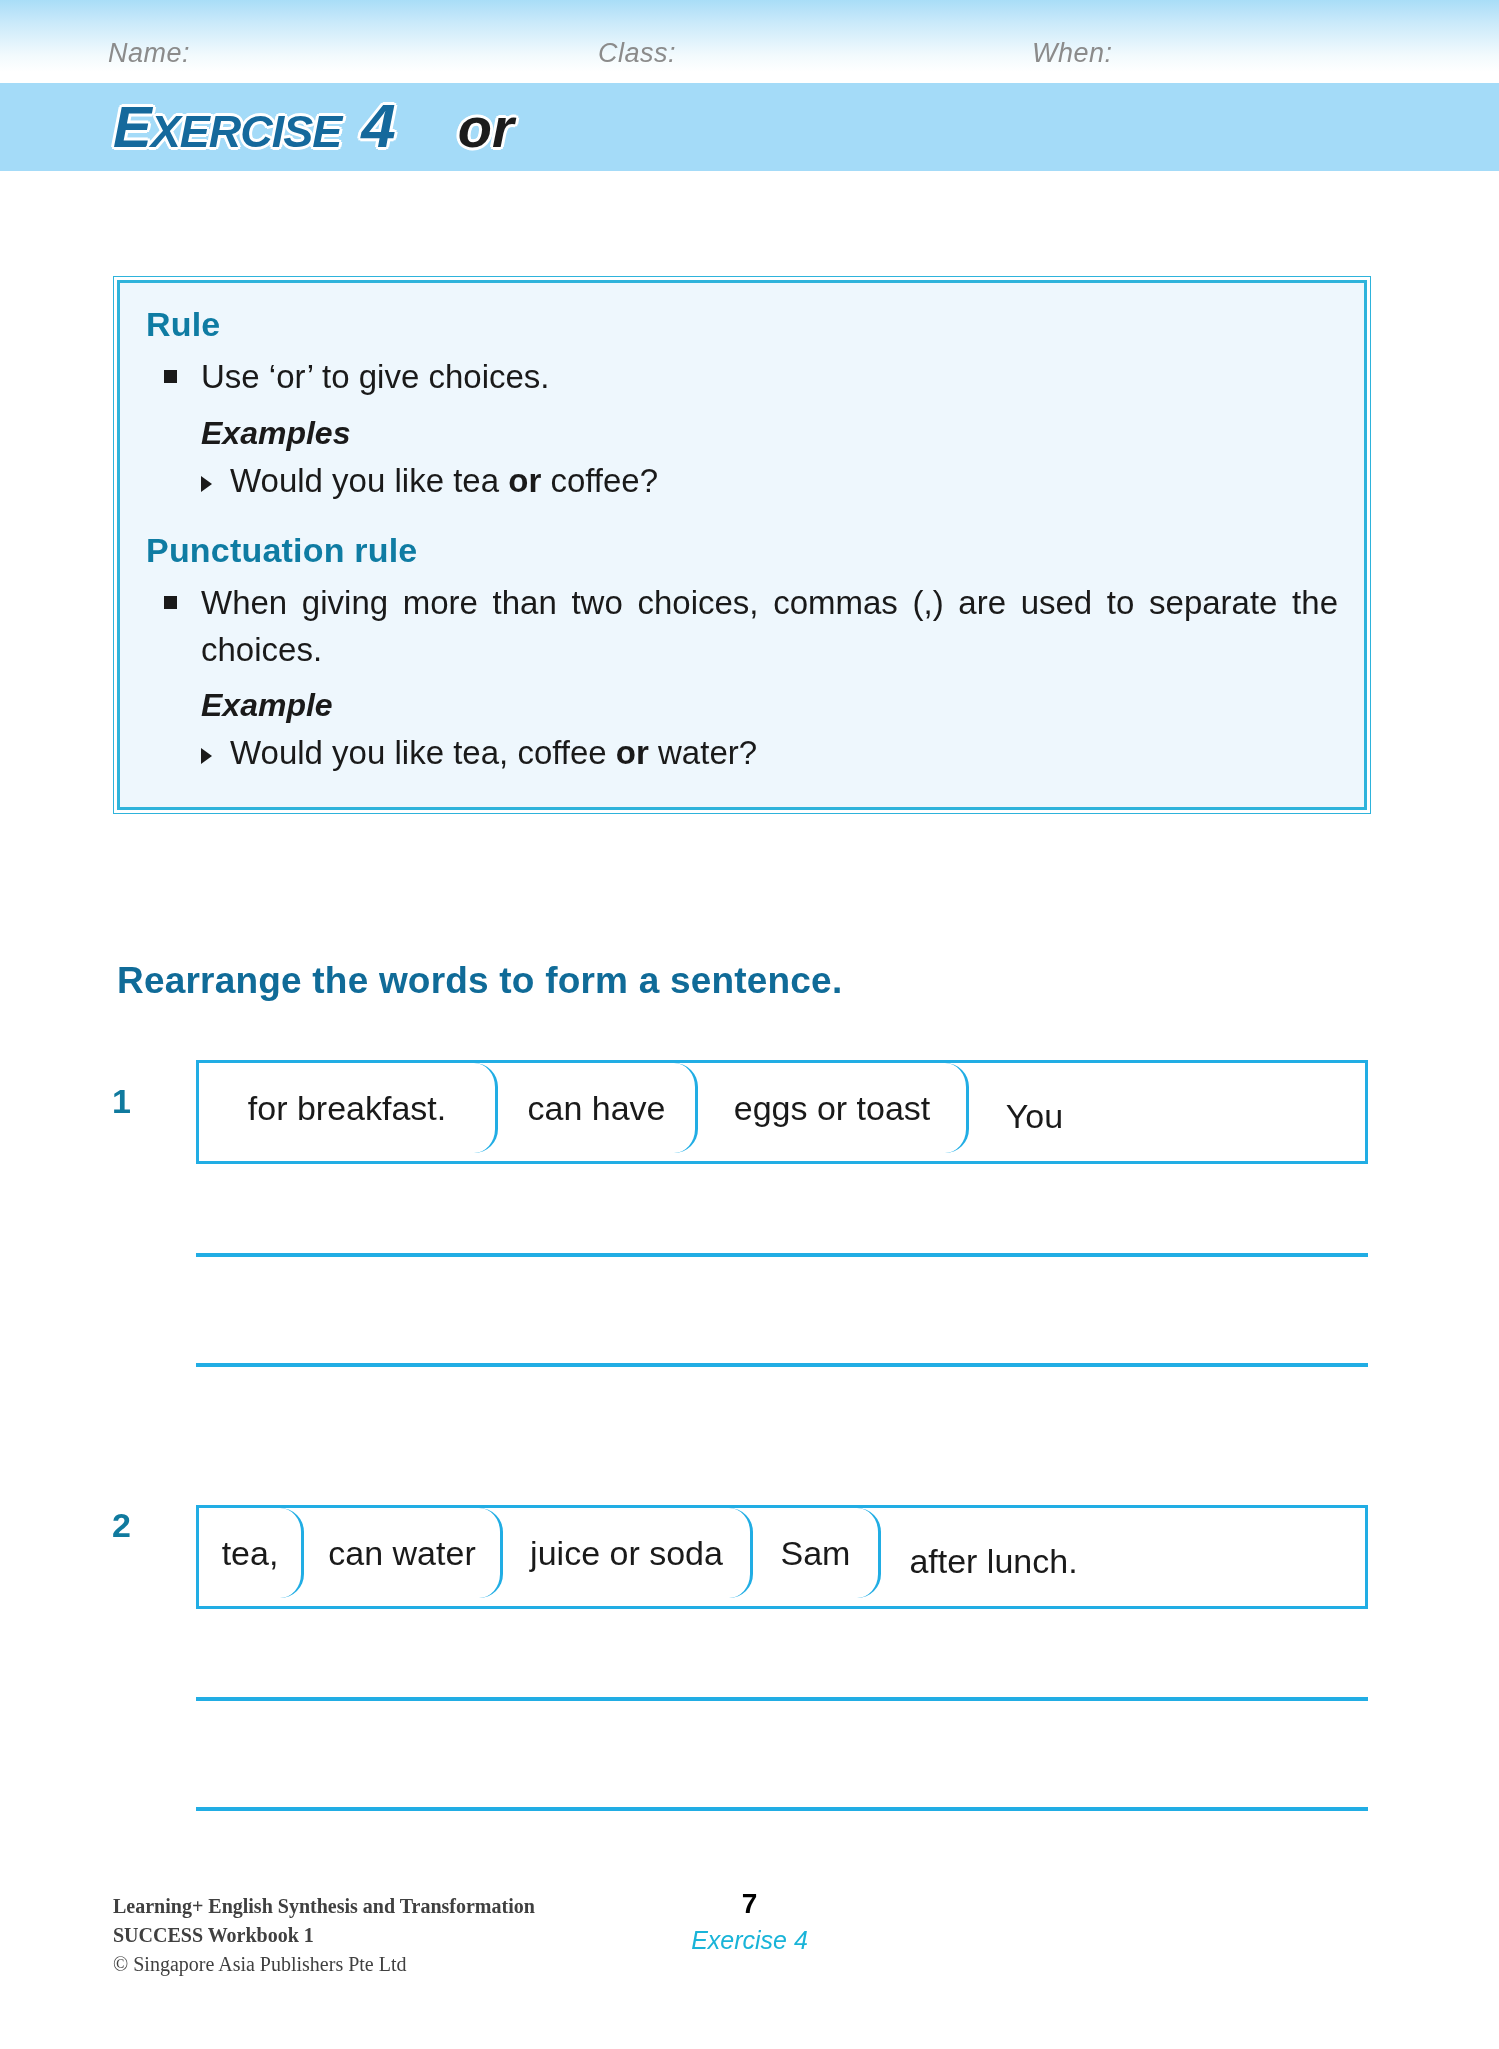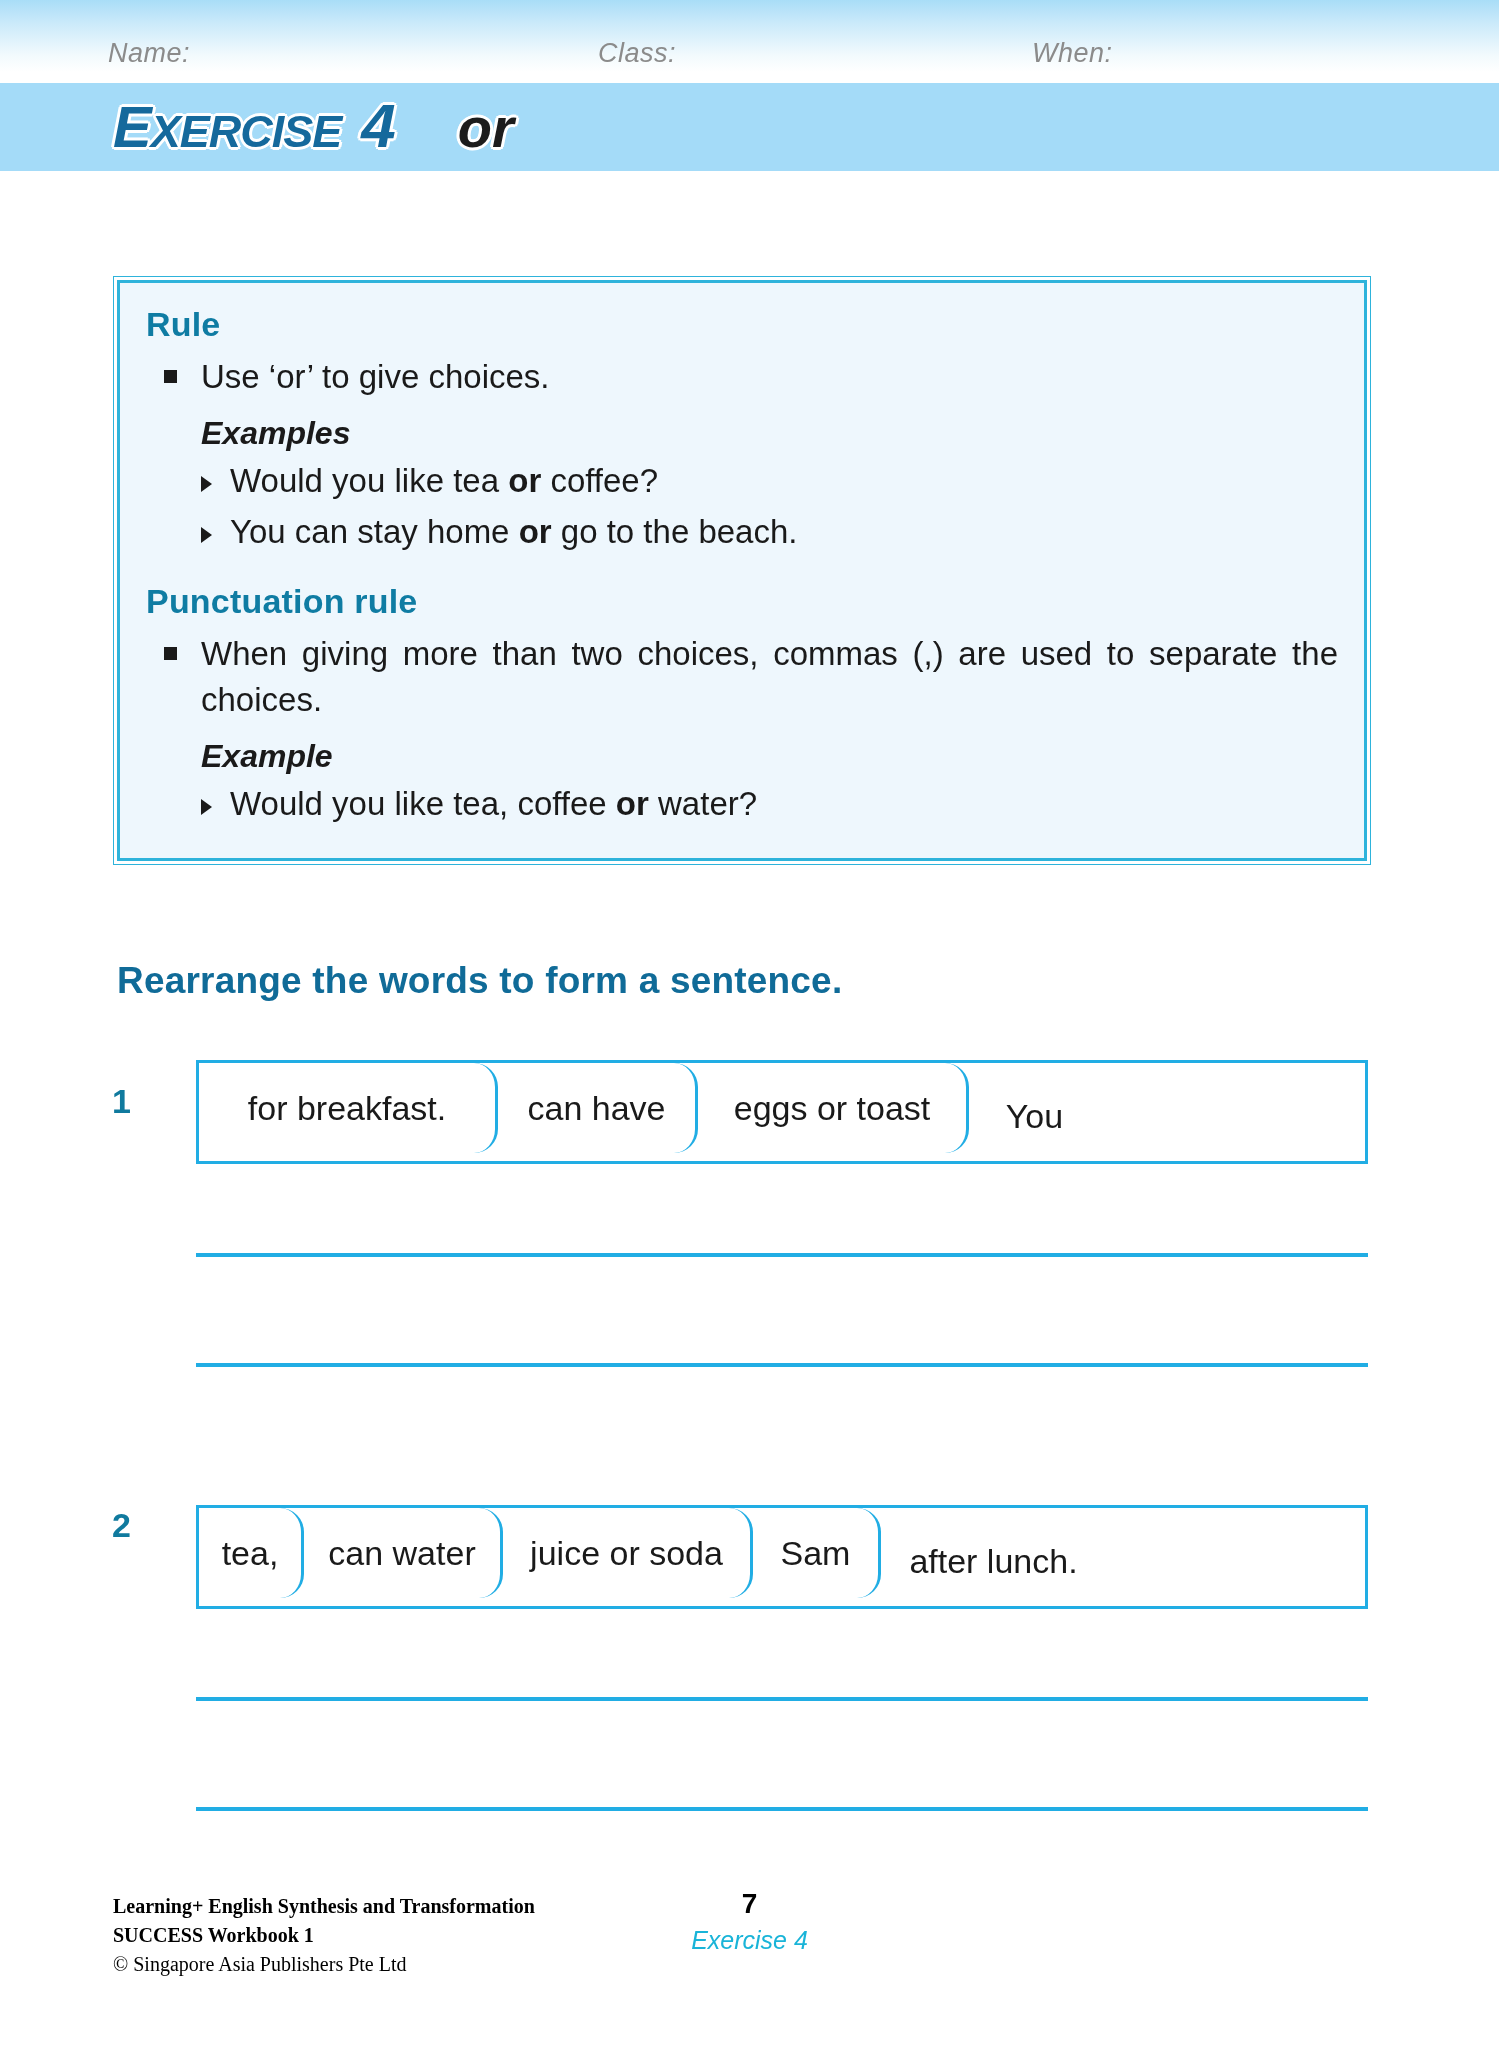--- a/index.html
+++ b/index.html
@@ -221,21 +221,21 @@
   }
 
   
   .footer-left {
     position: absolute;
     left: 113px;
     top: 1892px;
     font-family: "Liberation Serif", serif;
     font-size: 20px;
     line-height: 1.45;
-    color: #000000;
+    color: #404040;
   }
   .footer-left .bold { font-weight: bold; }
   .footer-center {
     position: absolute;
     left: 0;
     top: 1888px;
     width: 1499px;
     text-align: center;
   }
   .page-num {
@@ -283,24 +283,20 @@
     <span class="sq-text">Use ‘or’ to give choices.</span>
   </div>
 
   <div class="examples-label">Examples</div>
 
   <div class="arrow-item">
     <span class="arrow-bullet"></span>
     <span class="arrow-text"><span>Would you like tea </span><b>or</b><span> coffee?</span></span>
   </div>
 
-  <div class="arrow-item">
-    <span class="arrow-bullet"></span>
-    <span class="arrow-text"><span>You can stay home </span><b>or</b><span> go to the beach.</span></span>
-  </div>
 
   <div class="rule-heading second">Punctuation rule</div>
 
   <div class="sq-item">
     <span class="sq-bullet"></span>
     <span class="sq-text justify">When giving more than two choices, commas (,) are used to separate the choices.</span>
   </div>
 
   <div class="examples-label">Example</div>
 

